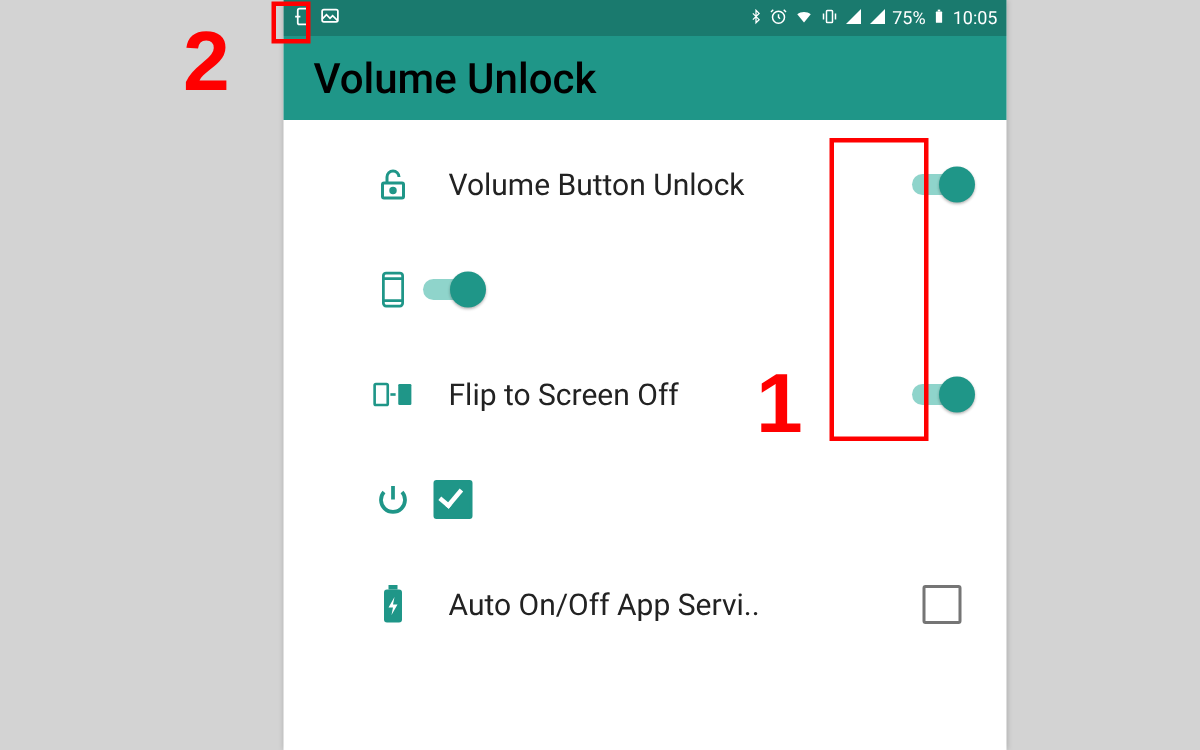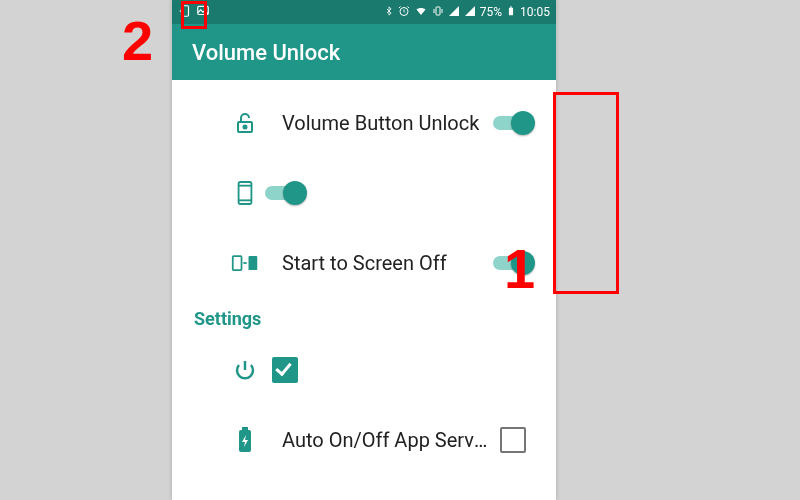--- a/index.html
+++ b/index.html
@@ -7,23 +7,23 @@
     padding: 0;
     width: 800px;
     height: 500px;
     background: #d3d3d3;
     font-family: Roboto, Arial, sans-serif;
     position: relative;
     overflow: hidden;
   }
   .phone {
     position: absolute;
-    left: 172px;
+    left: 189px;
     top: 0;
-    width: 384px;
+    width: 482px;
     height: 500px;
     background: #fff;
     box-shadow: 0 0 4px rgba(0,0,0,0.2);
   }
   .status-bar {
     height: 24px;
     background: #1a7a6e;
     color: #fff;
     display: flex;
     align-items: center;
@@ -38,25 +38,25 @@
   .status-right {
     margin-left: auto;
     display: flex;
     align-items: center;
     gap: 4px;
   }
   .status-right span { font-size: 12px; }
   .app-bar {
     height: 56px;
     background: #1f9688;
-    color: #ffffff;
+    color: #000000;
     display: flex;
     align-items: center;
     padding-left: 20px;
-    font-size: 22px;
+    font-size: 28px;
     font-weight: 500;
   }
   .content {
     padding: 8px 0 0 0;
   }
   .row {
     display: flex;
     align-items: center;
     height: 70px;
     padding: 0 18px 0 18px;
@@ -247,30 +247,29 @@
     </div>
 
     <div class="row">
       <span class="icon">
         <svg width="28" height="22" viewBox="0 0 32 24" fill="none">
             <rect x="2" y="4" width="10" height="16" rx="1" stroke="#1f9688" stroke-width="2"></rect>
             <rect x="20" y="4" width="10" height="16" rx="1" fill="#1f9688"></rect>
             <path d="M14 12h4" stroke="#1f9688" stroke-width="2"></path>
           </svg>
       </span>
-      <span class="label">Start to Screen Off</span>
+      <span class="label">Flip to Screen Off</span>
       <span class="control">
         <span class="toggle">
             <span class="track"></span>
             <span class="thumb"></span>
           </span>
       </span>
     </div>
 
-    <div class="section-header">Settings</div>
 
     <div class="row">
       <span class="icon">
         <svg width="24" height="24" viewBox="0 0 24 24" fill="none" stroke="#1f9688" stroke-width="2.5">
             <path d="M12 3v9"></path>
             <path d="M6 7a8 8 0 1012 0"></path>
           </svg>
       </span>
       <span class="control">
         <span class="checkbox checked"></span>

